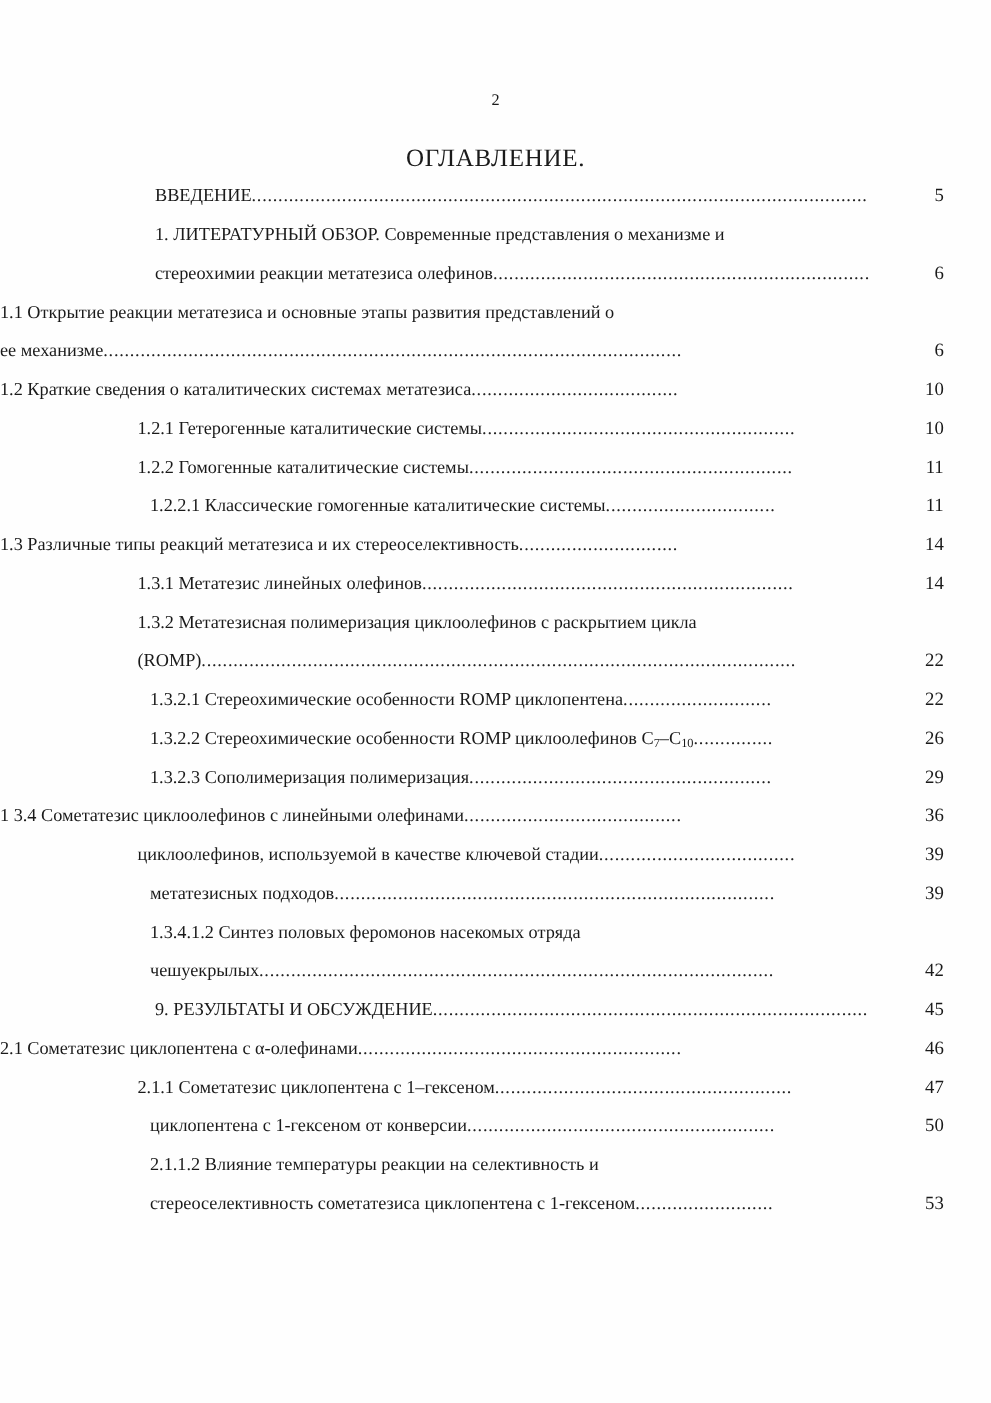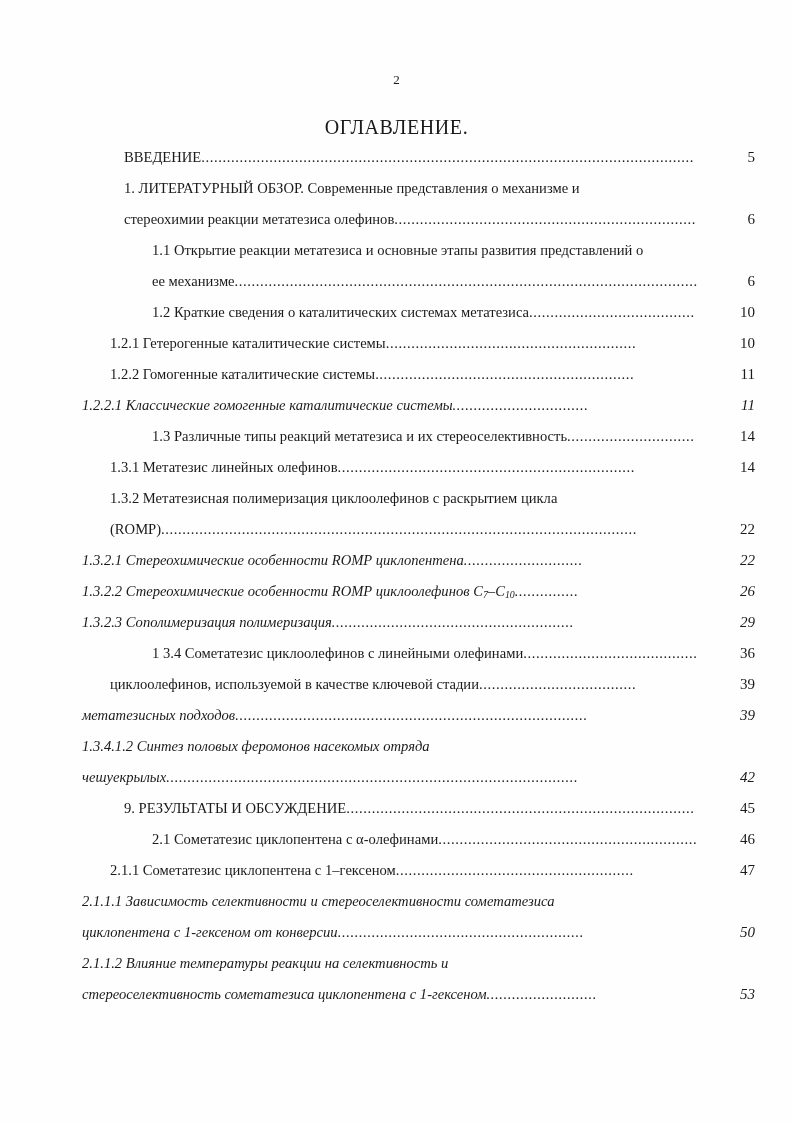--- a/index.html
+++ b/index.html
@@ -66,23 +66,23 @@
   .toc-entry .pageno {
     position: absolute;
     right: 38px;
     top: 0;
     width: 28px;
     text-align: right;
     font-size: 15px;
   }
   
   .lv0 { padding-left: 124px; }
-  .lv1 { padding-left: 152px; }
+  .lv1 { }
   .lv2 { padding-left: 110px; }
-  .lv3 { padding-left: 82px; font-style: italic; }
+  .lv3 { padding-left: 120px; }
 
   sub {
     font-size: 0.68em;
     vertical-align: -0.25em;
   }
 </style>
 </head>
 <body>
 
 <div id="page">
@@ -109,19 +109,18 @@
       <div class="toc-entry lv3"><span class="label">1.3.2.2 Стереохимические особенности ROMP циклоолефинов C<sub>7</sub>–C<sub>10</sub></span><span class="leader">...............</span><span class="pageno">26</span></div>
       <div class="toc-entry lv3"><span class="label">1.3.2.3 Сополимеризация полимеризация</span><span class="leader">.........................................................</span><span class="pageno">29</span></div>
       <div class="toc-entry lv1"><span class="label">1 3.4 Сометатезис циклоолефинов с линейными олефинами</span><span class="leader">.........................................</span><span class="pageno">36</span></div>
       <div class="toc-entry lv2"><span class="label">циклоолефинов, используемой в качестве ключевой стадии</span><span class="leader">.....................................</span><span class="pageno">39</span></div>
       <div class="toc-entry lv3"><span class="label">метатезисных подходов</span><span class="leader">...................................................................................</span><span class="pageno">39</span></div>
       <div class="toc-entry lv3 nodots"><span class="label">1.3.4.1.2  Синтез половых феромонов насекомых отряда</span><span class="pageno"></span></div>
       <div class="toc-entry lv3"><span class="label">чешуекрылых</span><span class="leader">.................................................................................................</span><span class="pageno">42</span></div>
       <div class="toc-entry lv0"><span class="label">9. РЕЗУЛЬТАТЫ И ОБСУЖДЕНИЕ</span><span class="leader">..................................................................................</span><span class="pageno">45</span></div>
       <div class="toc-entry lv1"><span class="label">2.1 Сометатезис циклопентена с α-олефинами</span><span class="leader">.............................................................</span><span class="pageno">46</span></div>
       <div class="toc-entry lv2"><span class="label">2.1.1 Сометатезис циклопентена с 1–гексеном</span><span class="leader">........................................................</span><span class="pageno">47</span></div>
-      <div class="toc-entry lv3 nodots"><span class="label">2.1.1.1 Зависимость селективности и стереоселективности сометатезиса</span><span class="pageno"></span></div>
       <div class="toc-entry lv3"><span class="label">циклопентена с 1-гексеном от конверсии</span><span class="leader">..........................................................</span><span class="pageno">50</span></div>
       <div class="toc-entry lv3 nodots"><span class="label">2.1.1.2 Влияние температуры реакции на селективность и</span><span class="pageno"></span></div>
       <div class="toc-entry lv3"><span class="label">стереоселективность сометатезиса циклопентена с 1-гексеном</span><span class="leader">..........................</span><span class="pageno">53</span></div>
     </div>
 
 </div>
 
 </body></html>

